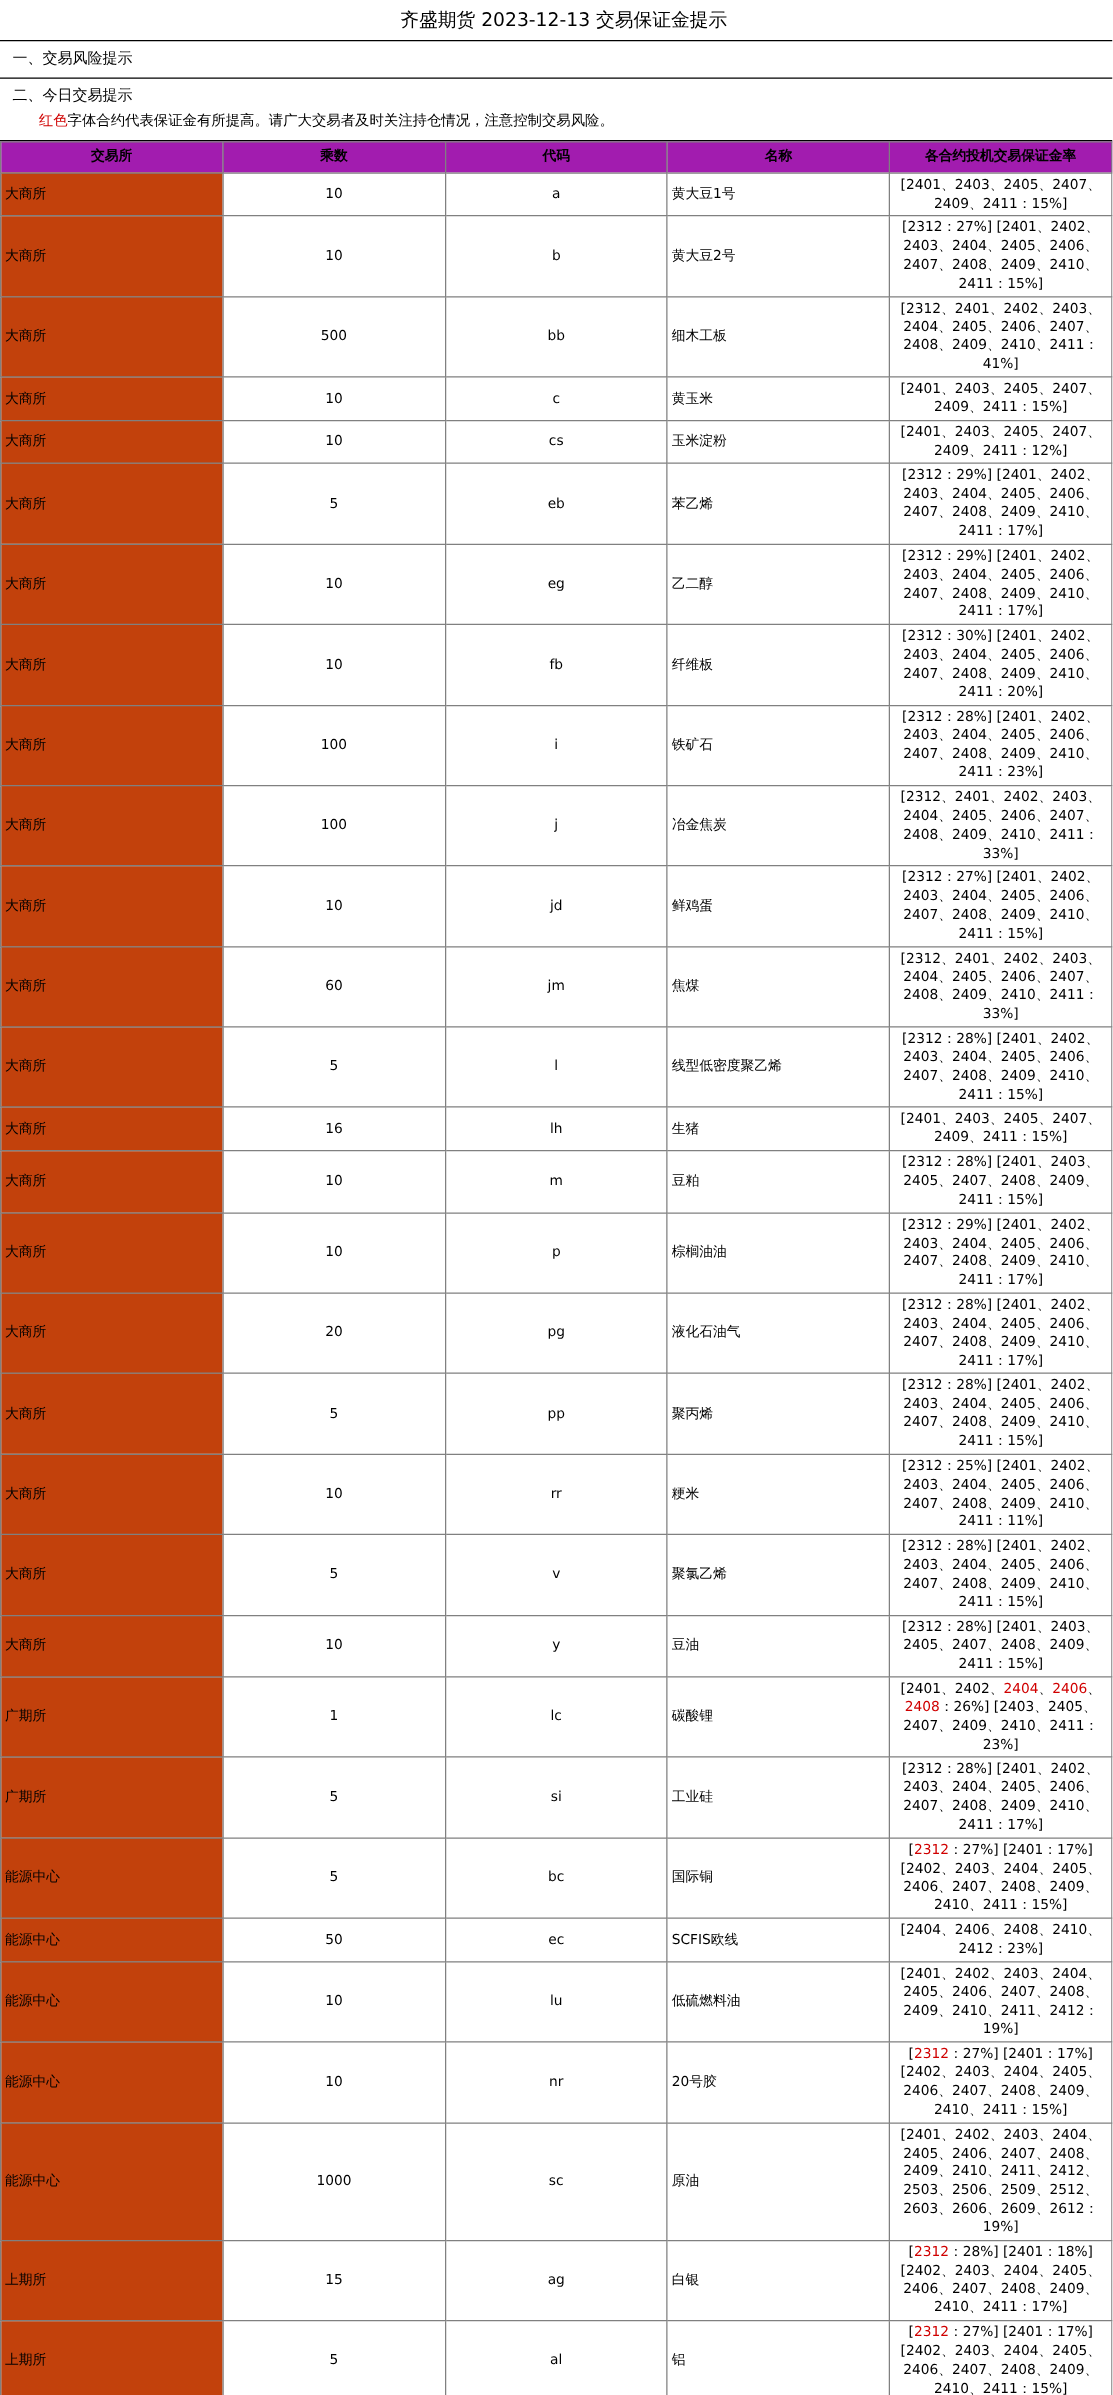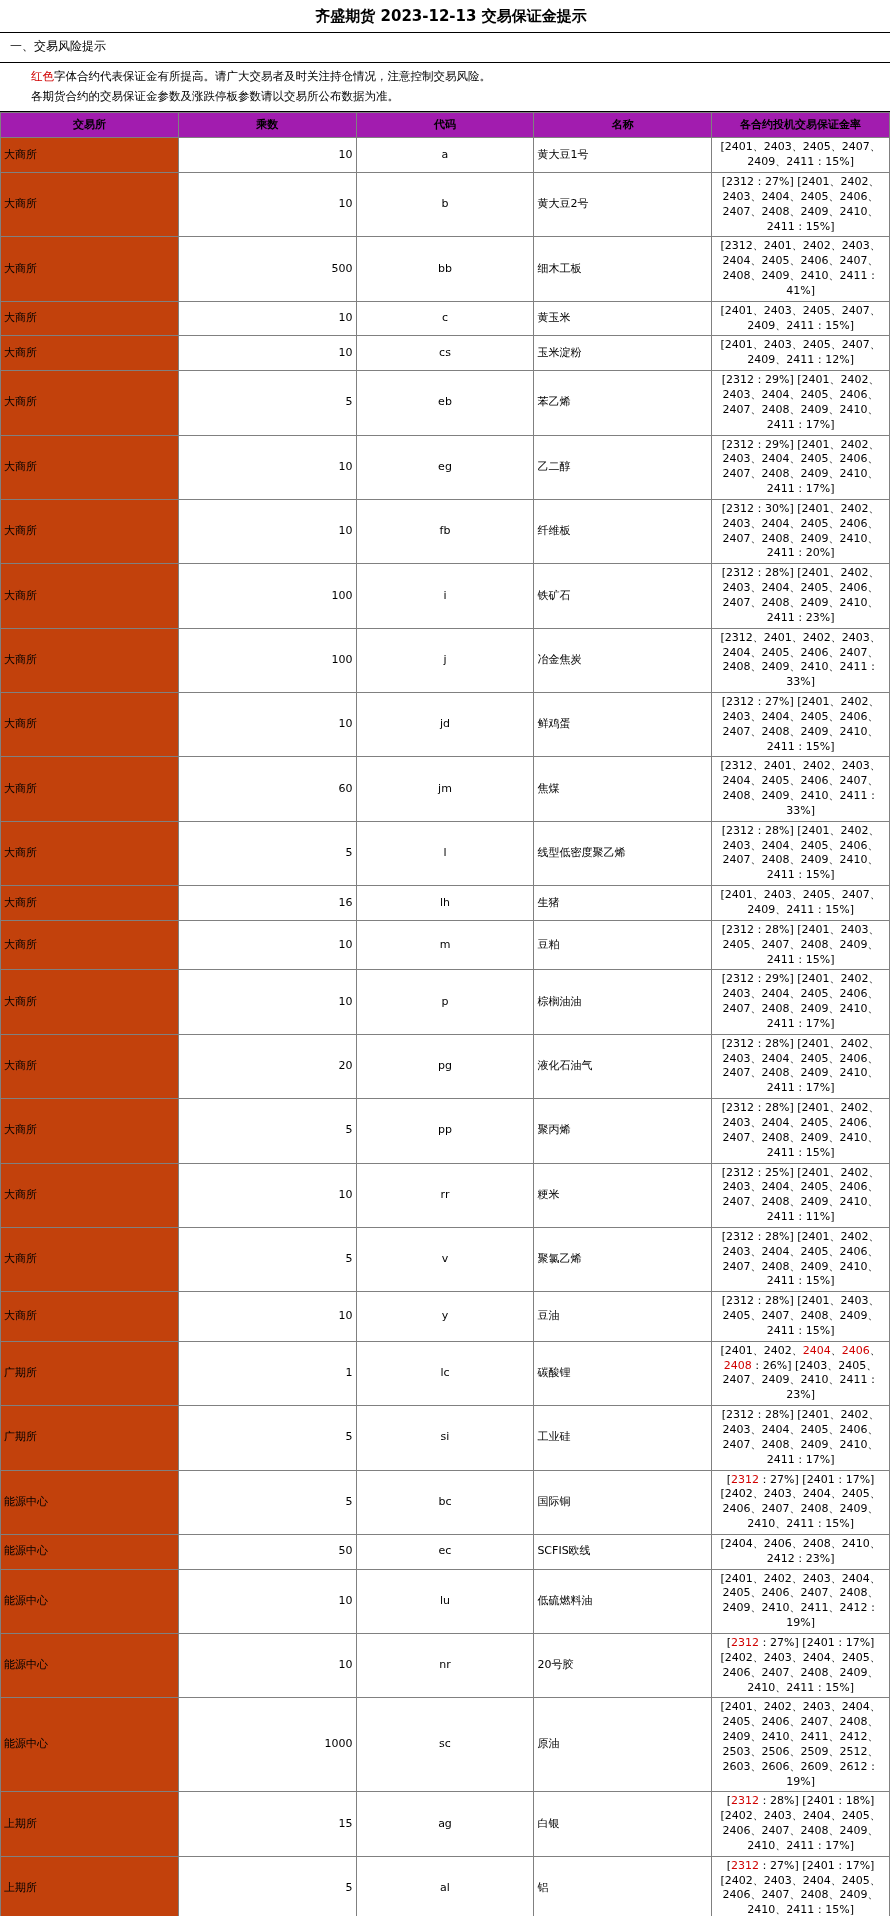--- a/index.html
+++ b/index.html
@@ -13,21 +13,21 @@
     color: #000000;
   }
   .page {
     width: 890px;
     box-sizing: border-box;
     padding: 0;
   }
   .title-bar {
     text-align: center;
     font-size: 15px;
-    font-weight: bold;
+    font-weight: normal;
     padding: 7px 0 6px 12px;
     border-bottom: 1px solid #000;
   }
   .section {
     padding: 2px 8px 4px 8px;
     border-bottom: 1px solid #000;
   }
   .section-head {
     font-weight: normal;
     font-size: 12px;
@@ -52,39 +52,39 @@
     vertical-align: middle;
     line-height: 1.35;
   }
   table.main th {
     background: #a21caf;
     font-weight: bold;
     text-align: center;
     height: 20px;
   }
   td.c-exch { width: 62px; text-align: left; background: #c2410c; }
-  td.c-mult { width: 46px; text-align: right; }
+  td.c-mult { width: 46px; text-align: center; }
   td.c-code { width: 40px; text-align: center; }
   td.c-name { width: 108px; }
   td.c-rate { text-align: center; padding-left: 5px; }
 </style>
 </head>
 <body>
 
 <div class="page">
 
   <div class="title-bar">齐盛期货 2023-12-13 交易保证金提示</div>
 
   <div class="section">
     <div class="section-head">一、交易风险提示</div>
   </div>
 
   <div class="section">
+    <div class="section-head">二、今日交易提示</div>
     <p><span class="red">红色</span><span>字体合约代表保证金有所提高。请广大交易者及时关注持仓情况，注意控制交易风险。</span></p>
-    <p>各期货合约的交易保证金参数及涨跌停板参数请以交易所公布数据为准。</p>
   </div>
 
   <table class="main">
     <thead>
       <tr>
         <th class="c-exch">交易所</th>
         <th class="c-mult">乘数</th>
         <th class="c-code">代码</th>
         <th class="c-name">名称</th>
         <th class="c-rate">各合约投机交易保证金率</th>

